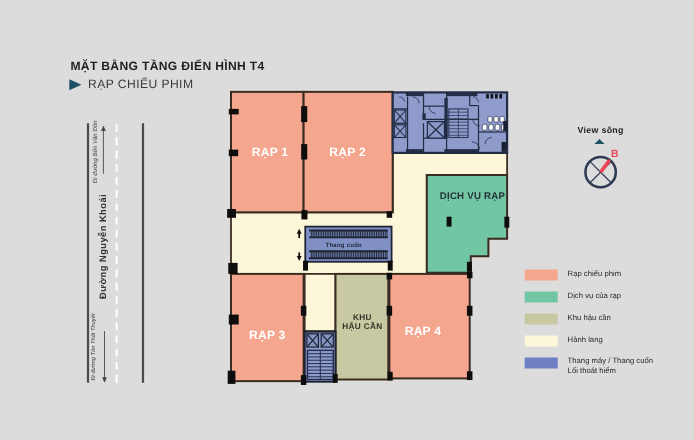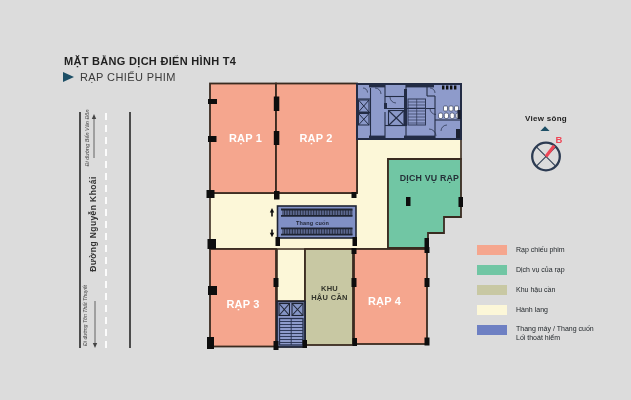--- a/index.html
+++ b/index.html
@@ -2,21 +2,21 @@
 <html><head>
 <meta charset="utf-8">
 <style>
   html,body{margin:0;padding:0;}
   body{width:631px;height:400px;background:#dcdcdc;font-family:"Liberation Sans",sans-serif;overflow:hidden;position:relative;}
   .abs{position:absolute;}
 </style>
 </head>
 <body>
 
-<div class="abs" style="left:64px;top:55px;font-size:11px;font-weight:bold;color:#1f1f1f;letter-spacing:0.3px;">MẶT BẰNG DỊCH ĐIỂN HÌNH T4</div>
+<div class="abs" style="left:64px;top:55px;font-size:11px;font-weight:bold;color:#1f1f1f;letter-spacing:0.3px;">MẶT BẰNG TẦNG ĐIỂN HÌNH T4</div>
 
 <div class="abs" style="left:63px;top:72px;width:0;height:0;border-top:5.5px solid transparent;border-bottom:5.5px solid transparent;border-left:11px solid #1d4f66;"></div>
 
 <div class="abs" style="left:80px;top:71px;font-size:11px;color:#3a3a3a;letter-spacing:0.4px;">RẠP CHIẾU PHIM</div>
 
 <svg class="abs" style="left:0;top:0;" width="631" height="400" viewBox="0 0 631 400">
 
   <line x1="80" y1="112" x2="80" y2="348" stroke="#4b4b4b" stroke-width="2"></line>
 
   <line x1="130" y1="112" x2="130" y2="348" stroke="#4b4b4b" stroke-width="2"></line>

